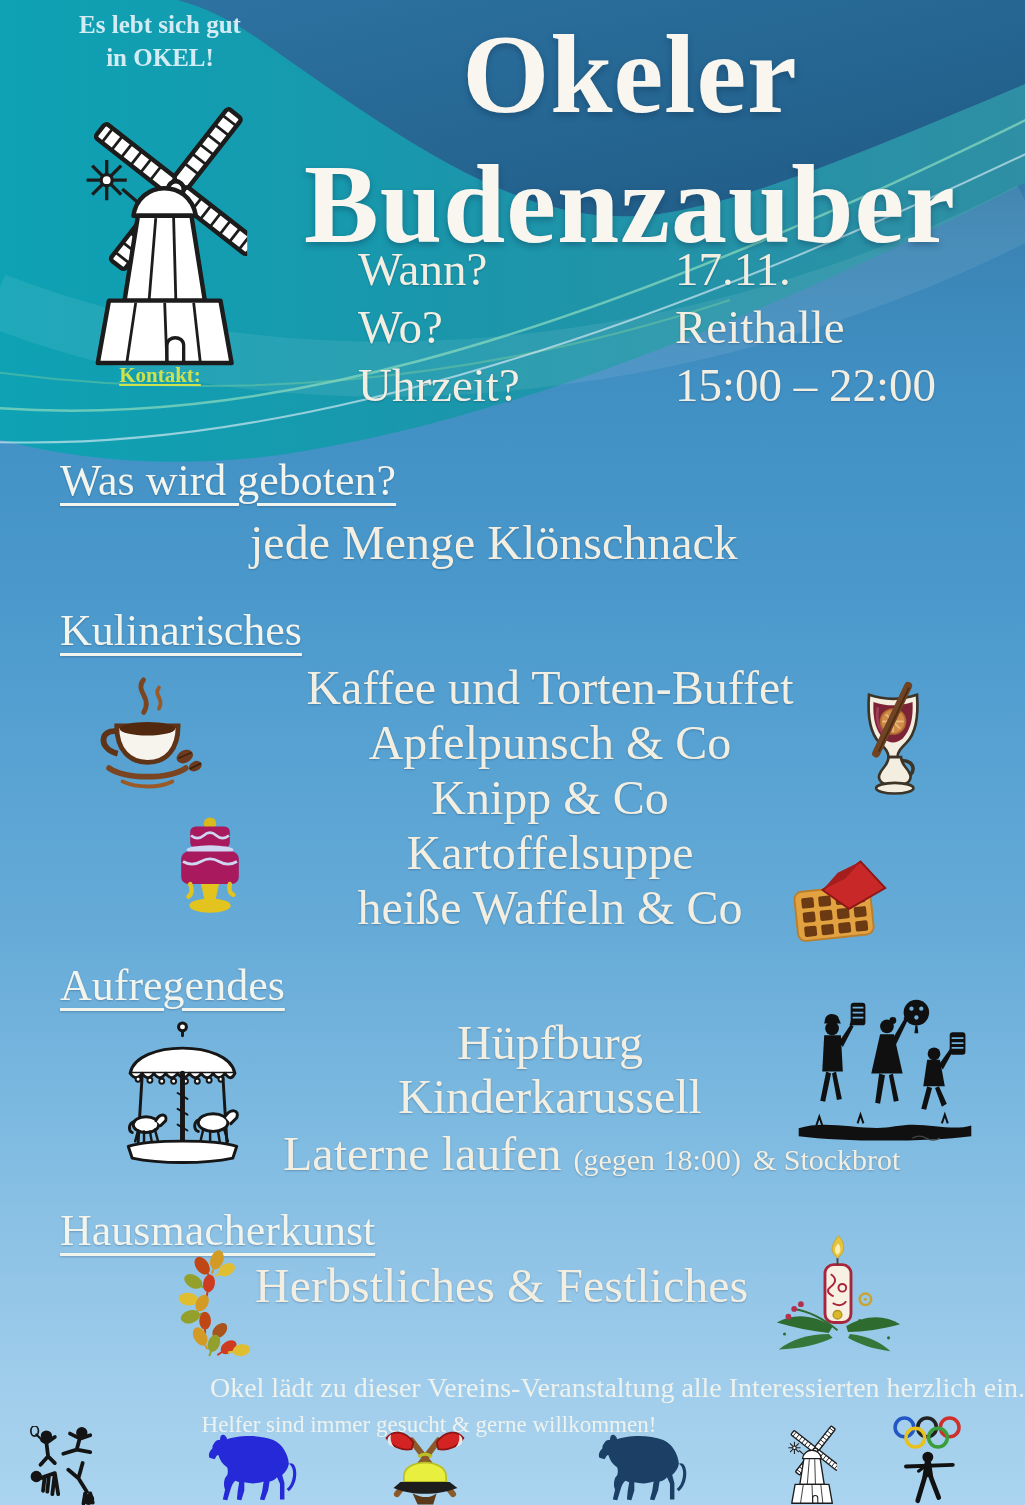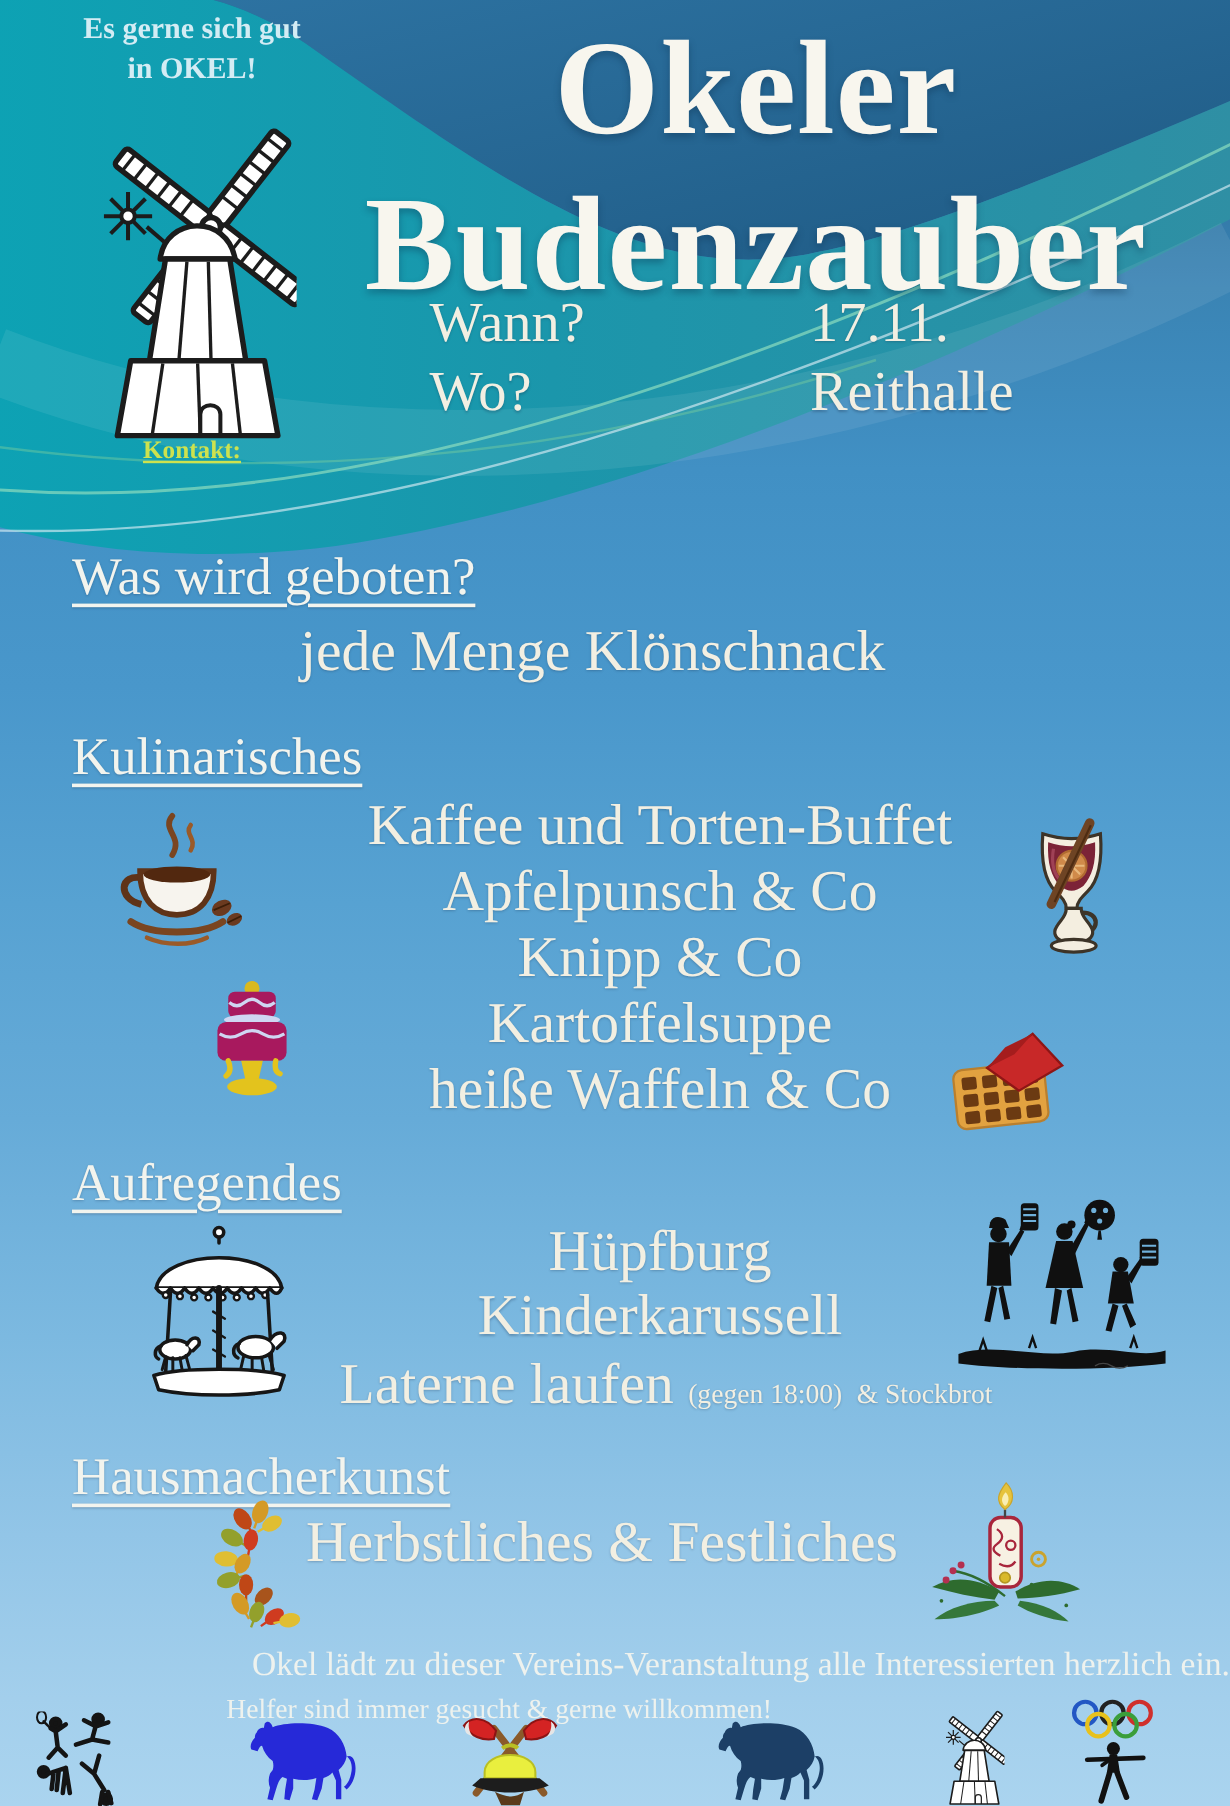--- a/index.html
+++ b/index.html
@@ -36,26 +36,26 @@
     text-shadow:0 1px 2px rgba(20,40,70,.28); }
   .h-offer    { left:60px;  top:455px; }
   .offer-item { left:250px; top:515px; font-size:48px; }
   .h-culinary { left:60px;  top:605px; }
   .culinary-list { left:200px; top:660px; width:700px; text-align:center;
     font-size:48px; line-height:55px; }
   .h-exciting { left:60px;  top:960px; }
   .exciting-list { left:200px; top:1016px; width:700px; text-align:center;
     font-size:48px; line-height:54px; }
   .lantern-line { left:283px; top:1126px; font-size:48px; white-space:nowrap; }
-  .lantern-line .small { font-size:23px; }
+  .lantern-line .small { font-size:30px; }
   .h-homemade { left:60px; top:1205px; }
   .homemade-item { left:255px; top:1258px; font-size:48px; }
 
   .footer-invite  { left:0; top:1372px; width:1025px; text-align:right; font-size:28px; color:#eef2ee; }
-  .footer-helpers { left:0; top:1412px; width:832px; text-align:center; font-size:23px; color:#eef2ee; }
+  .footer-helpers { left:13px; top:1412px; width:832px; text-align:center; font-size:23px; color:#eef2ee; }
 
   
   .i-windmill   { left:68px;  top:82px;   width:180px; height:290px; }
   .i-coffee     { left:88px;  top:672px;  width:115px; height:125px; }
   .i-cake       { left:165px; top:810px;  width:90px;  height:112px; }
   .i-punch      { left:853px; top:670px;  width:80px;  height:135px; }
   .i-waffle     { left:790px; top:850px;  width:105px; height:95px; }
   .i-carousel   { left:105px; top:1020px; width:155px; height:148px; }
   .i-children   { left:795px; top:993px;  width:180px; height:152px; }
   .i-leaves     { left:165px; top:1250px; width:90px;  height:108px; }
@@ -431,21 +431,21 @@
   <svg class="waves" viewBox="0 0 1025 520" preserveAspectRatio="none">
     <path d="M150,-5 L1030,-5 L1030,82 C870,150 760,196 672,212 C540,236 430,160 260,40 C225,15 185,-2 150,-5 Z" fill="url(#g-dark)"></path>
     <path d="M-5,-5 L150,-5 C185,-2 225,15 260,40 C430,160 540,236 672,212 C760,196 870,150 1030,82 L1030,180 C800,300 520,420 280,455 C180,468 80,462 -5,438 Z" fill="url(#g-teal)"></path>
     <path d="M-5,300 C300,420 700,380 1030,210" fill="none" stroke="rgba(255,255,255,0.08)" stroke-width="55"></path>
     <path d="M-5,372 C220,402 470,386 730,300" fill="none" stroke="#79cf9e" stroke-width="2" opacity="0.45"></path>
     <path d="M-5,408 C240,426 540,360 1030,118" fill="none" stroke="#86d8bd" stroke-width="2.5" opacity="0.75"></path>
     <path d="M-5,442 C300,452 660,328 1030,152" fill="none" stroke="#d9edf4" stroke-width="2" opacity="0.65"></path>
   </svg>
 
   <div class="abs slogan">
-    <div>Es gerne sich gut</div>
+    <div>Es lebt sich gut</div>
     <div>in OKEL!</div>
   </div>
 
   <div class="icon i-windmill">
       <svg viewBox="0 0 160 260">
         <use href="#sym-windmill"></use>
       </svg>
     </div>
 
   <div class="abs contact">
@@ -456,20 +456,24 @@
   <h1 class="title l2">Budenzauber</h1>
 
   <div class="abs qa bodytext">
     <div class="qrow">
       <span class="q">Wann?</span>
       <span class="a">17.11.</span>
     </div>
     <div class="qrow">
       <span class="q">Wo?</span>
       <span class="a">Reithalle</span>
+    </div>
+    <div class="qrow">
+      <span class="q">Uhrzeit?</span>
+      <span class="a">15:00 – 22:00</span>
     </div>
   </div>
 
   <div class="heading h-offer">Was wird geboten?</div>
   <div class="abs offer-item bodytext">jede Menge Klönschnack</div>
 
   <div class="heading h-culinary">Kulinarisches</div>
   <div class="abs culinary-list bodytext">
     <div>Kaffee und Torten-Buffet</div>
     <div>Apfelpunsch &amp; Co</div>

